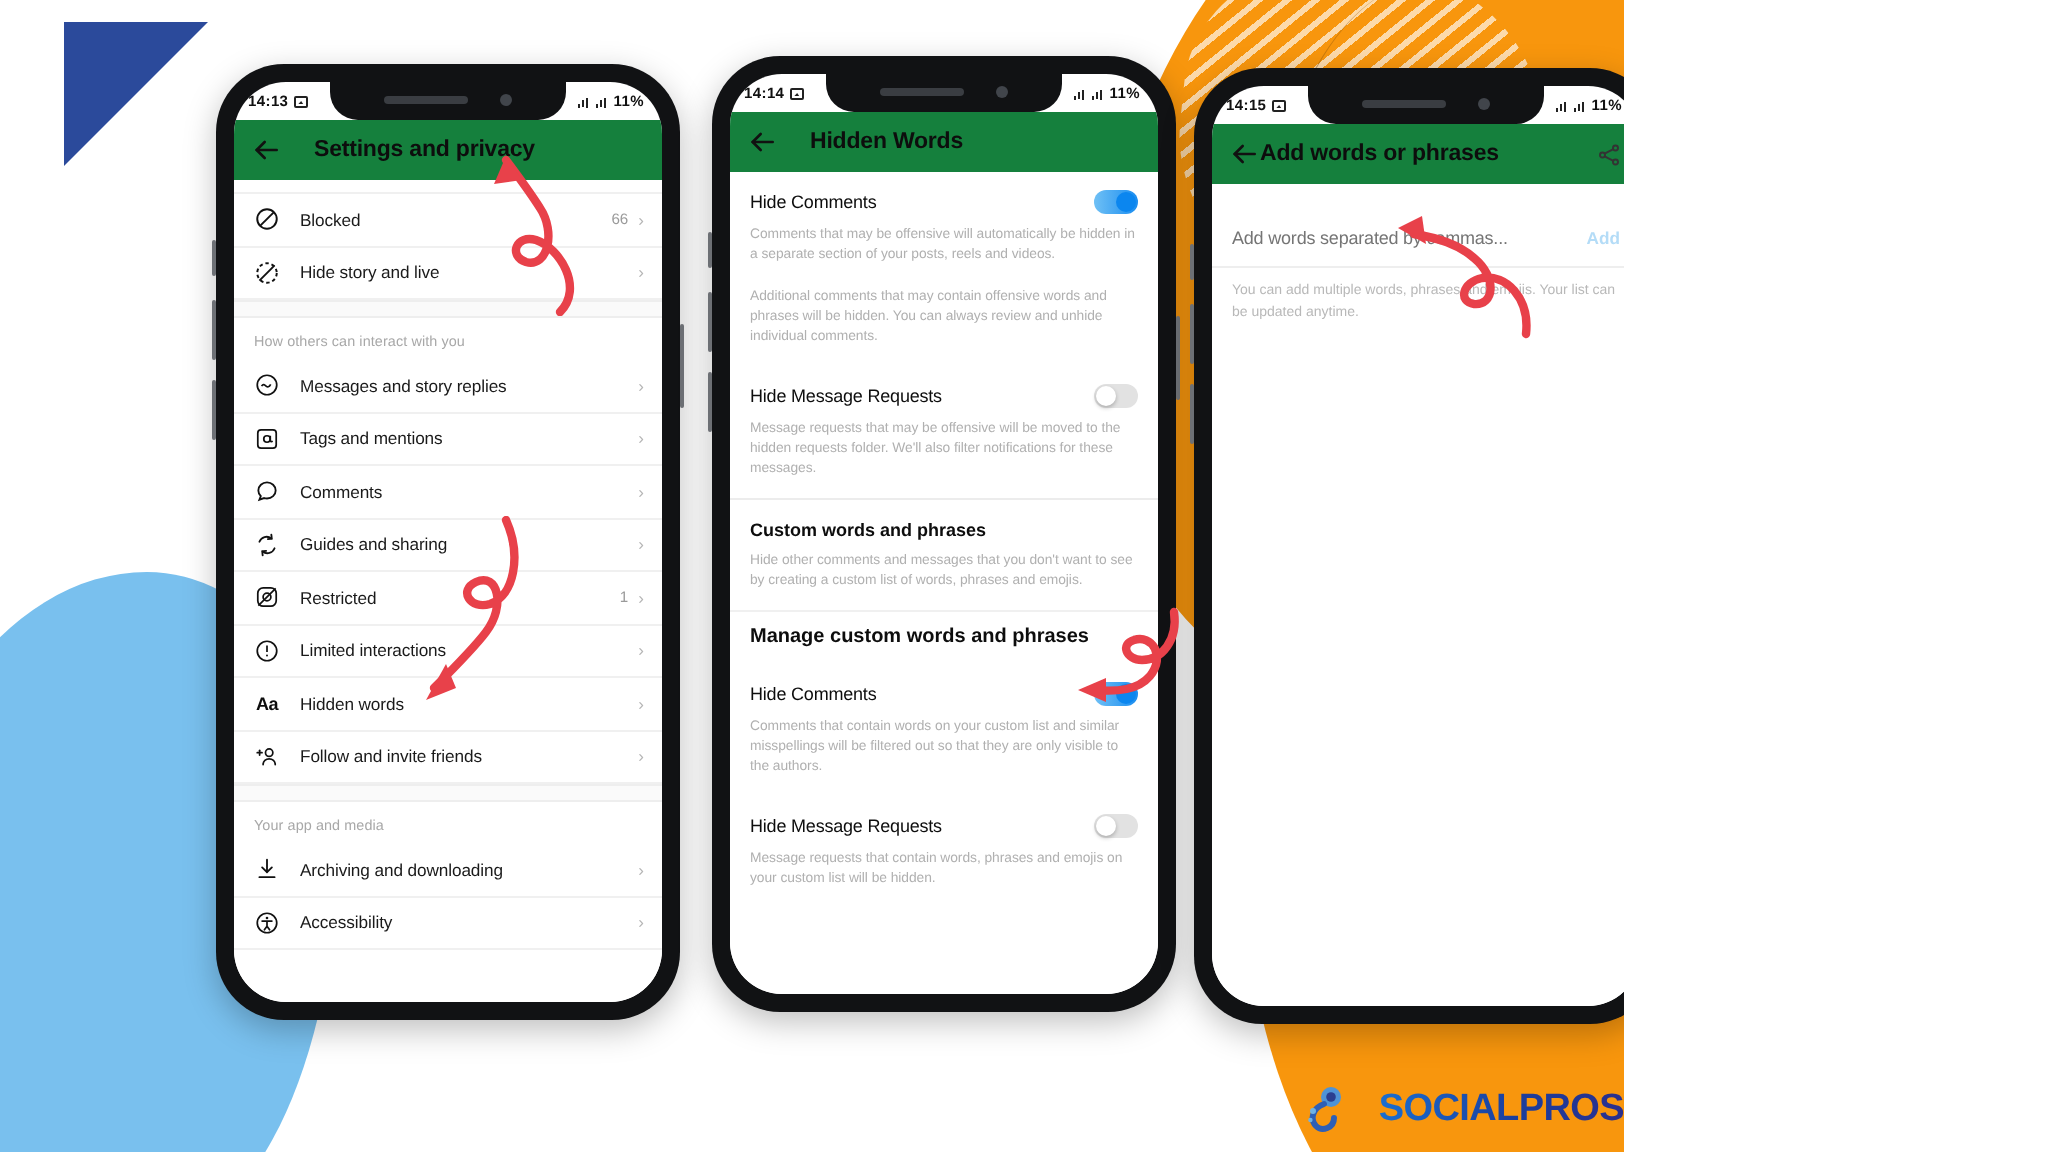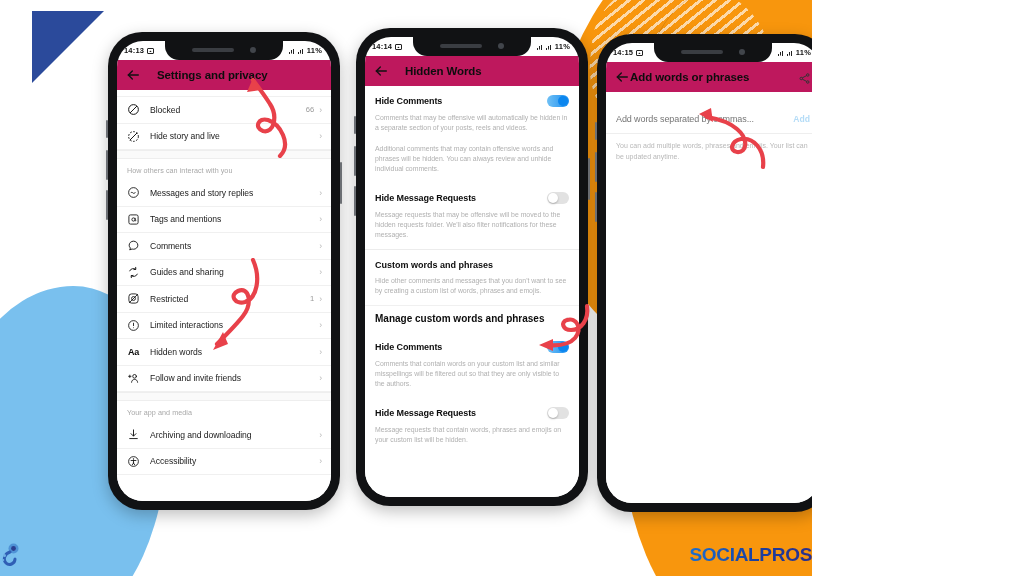--- a/index.html
+++ b/index.html
@@ -146,21 +146,21 @@
       linear-gradient(to top, #222 0 100%) left 2px bottom 0/1.3px 3.5px no-repeat,
       linear-gradient(to top, #222 0 100%) left 4px bottom 0/1.3px 5px no-repeat;
   }
   .img-ic { width: 7px; height: 6px; border: 1px solid #222; border-radius: 1px; position: relative; }
   .img-ic::after { content:''; position:absolute; left:1px; bottom:0.5px; width:4px; height:2px; background:#222; clip-path: polygon(0 100%,35% 25%,60% 100%); }
 
   
   .app-header {
     display: flex; align-items: center;
     height: 30px; padding: 0 8px;
-    background: #be185d;
+    background: #15803d;
     position: relative;
   }
   .back-arrow { width: 16px; height: 16px; flex: 0 0 auto; color: #111; }
   .app-title {
     font-size: 11.5px; font-weight: 700; color: #0d0d0d;
     letter-spacing: -.1px;
   }
   .p1 .app-title { margin-left: 16px; }
   .p2 .app-title { margin-left: 16px; }
   .p3 .app-title { }
@@ -186,21 +186,21 @@
     font-size: 7.2px; color: #a8a8a8; padding: 7px 10px 5px;
     letter-spacing: .05px;
   }
   .row-stub { height: 7px; border-bottom: 1px solid #f0f0f0; }
 
   
   .trow {
     display: flex; align-items: center; justify-content: space-between;
     padding: 9px 10px 4px;
   }
-  .trow .t-lbl { font-size: 9px; font-weight: 700; color: #0d0d0d; letter-spacing: -.1px; }
+  .trow .t-lbl { font-size: 9px; font-weight: 400; color: #0d0d0d; letter-spacing: -.1px; }
   .toggle {
     width: 22px; height: 12px; border-radius: 7px; position: relative;
     flex: 0 0 auto;
   }
   .toggle.on { background: linear-gradient(90deg,#6fc0f5,#1a8df0); }
   .toggle.off { background: #e2e2e2; }
   .toggle .knob {
     position: absolute; top: 1px; width: 10px; height: 10px; border-radius: 50%;
     background: #fff; box-shadow: 0 1px 2px rgba(0,0,0,.25);
   }
@@ -229,21 +229,21 @@
   .input-row .ph { font-size: 9px; color: #a0a0a0; letter-spacing: -.1px; }
   .input-row .addbtn { font-size: 8.6px; color: #b4dcf7; font-weight: 600; }
   .note { font-size: 7px; line-height: 1.5; color: #b8b8b8; padding: 7px 10px 0; }
 
   
   .arrow { position: absolute; z-index: 30; pointer-events: none; }
 
   
   .brand {
     position: absolute; left: 0; right: 0; bottom: 9px;
-    display: flex; align-items: center; justify-content: space-between; gap: 15px;
+    display: flex; align-items: center; justify-content: flex-end; gap: 15px;
   }
   .brand .mark { width: 22px; height: 24px; }
   .brand .word {
     font-size: 19px; font-weight: 700; letter-spacing: -.3px;
     background: linear-gradient(90deg,#1b6fd0 0%, #1b3f9e 55%, #2b2f8c 100%);
     -webkit-background-clip: text; background-clip: text; color: transparent;
   }
 </style>
 </head>
 <body>

